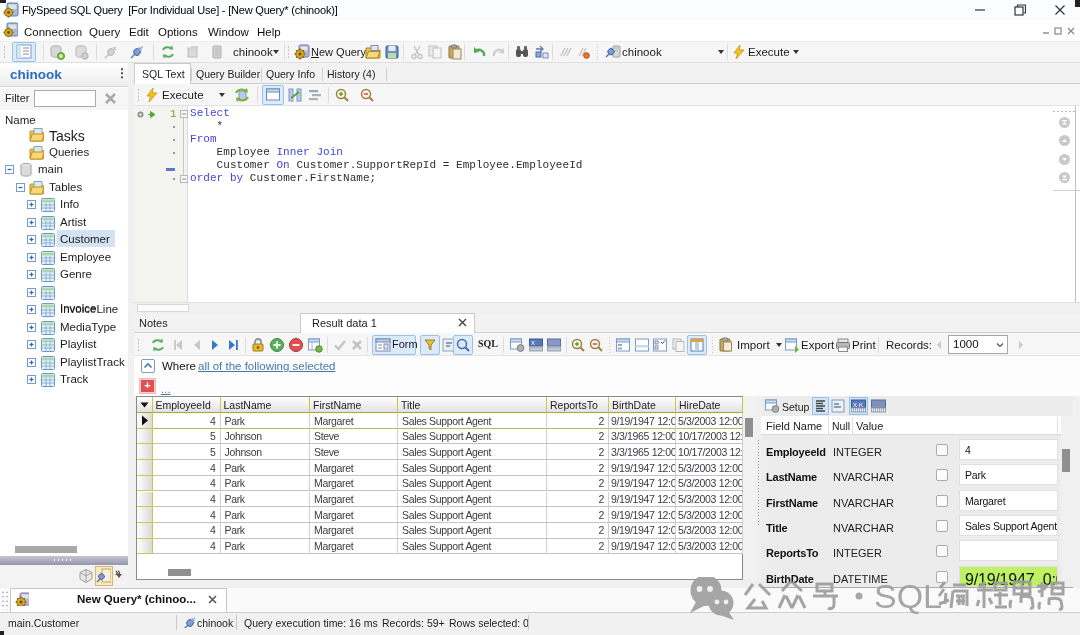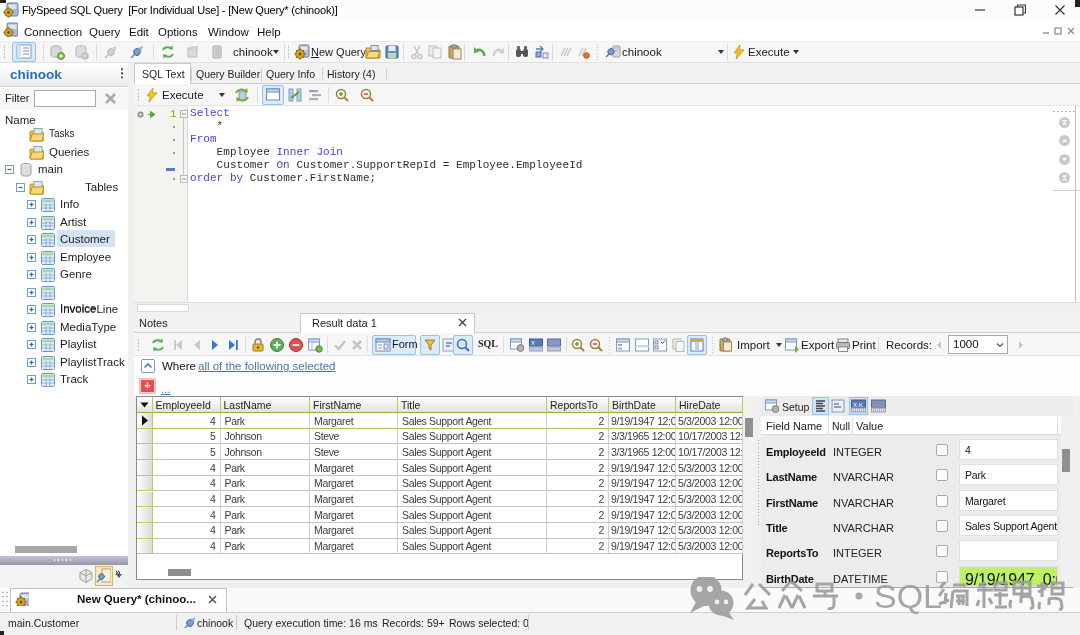--- a/index.html
+++ b/index.html
@@ -212,21 +212,21 @@
 <div class="abs" style="left:34px;top:90px;width:62px;height:17px;background:#fff;border:1px solid #ababab;"></div>
 <svg class="abs" style="left:104px;top:92px;" width="13" height="13" viewBox="0 0 13 13">
     <path d="M2 2 L11 11 M11 2 L2 11" stroke="#aaa" stroke-width="2.6"></path>
   </svg>
 <div class="abs" style="left:5px;top:114px;color:#222;font-size:11.5px;">Name</div>
 <svg class="abs" style="left:29px;top:127px;" width="15" height="15" viewBox="0 0 15 15">
     <path d="M1 5 a1 1 0 0 1 1-1 h4 l1.5 1.5 H14 a1 1 0 0 1 1 1 V13 a1 1 0 0 1-1 1 H2 a1 1 0 0 1-1-1z" fill="#f0c050" stroke="#c09020"></path>
     <rect x="5" y="1.5" width="8" height="6" fill="#dce8f4" stroke="#8aa"></rect>
     <path d="M1 14 L3.2 7 H15 L13 14z" fill="#f8d878" stroke="#c09020"></path>
   </svg>
-<div class="abs" style="left:49px;top:128px;font-size:10px;color:#1c1c1c;text-align:center;">Tasks</div>
+<div class="abs" style="left:49px;top:128px;font-size:14px;color:#1c1c1c;text-align:center;">Tasks</div>
 <svg class="abs" style="left:29px;top:144.5px;" width="15" height="15" viewBox="0 0 15 15">
     <path d="M1 5 a1 1 0 0 1 1-1 h4 l1.5 1.5 H14 a1 1 0 0 1 1 1 V13 a1 1 0 0 1-1 1 H2 a1 1 0 0 1-1-1z" fill="#f0c050" stroke="#c09020"></path>
     <rect x="5" y="1.5" width="8" height="6" fill="#dce8f4" stroke="#8aa"></rect>
     <path d="M1 14 L3.2 7 H15 L13 14z" fill="#f8d878" stroke="#c09020"></path>
   </svg>
 <div class="abs" style="left:49px;top:145.5px;font-size:11.5px;color:#1c1c1c;">Queries</div>
 <svg class="abs" style="left:5px;top:165.0px;" width="9" height="9" viewBox="0 0 9 9">
     <rect x="0.5" y="0.5" width="8" height="8" fill="#fff" stroke="#7a9ac8"></rect>
     <line x1="2.5" y1="4.5" x2="6.5" y2="4.5" stroke="#2a6bc4" stroke-width="1.3"></line>
   </svg>
@@ -237,21 +237,21 @@
 <div class="abs" style="left:38px;top:163.0px;font-size:11.5px;color:#1c1c1c;">main</div>
 <svg class="abs" style="left:16px;top:182.5px;" width="9" height="9" viewBox="0 0 9 9">
     <rect x="0.5" y="0.5" width="8" height="8" fill="#fff" stroke="#7a9ac8"></rect>
     <line x1="2.5" y1="4.5" x2="6.5" y2="4.5" stroke="#2a6bc4" stroke-width="1.3"></line>
   </svg>
 <svg class="abs" style="left:29px;top:179.5px;" width="15" height="15" viewBox="0 0 15 15">
     <path d="M1 5 a1 1 0 0 1 1-1 h4 l1.5 1.5 H14 a1 1 0 0 1 1 1 V13 a1 1 0 0 1-1 1 H2 a1 1 0 0 1-1-1z" fill="#f0c050" stroke="#c09020"></path>
     <rect x="5" y="1.5" width="8" height="6" fill="#dce8f4" stroke="#8aa"></rect>
     <path d="M1 14 L3.2 7 H15 L13 14z" fill="#f8d878" stroke="#c09020"></path>
   </svg>
-<div class="abs" style="left:49px;top:180.5px;font-size:11.5px;color:#1c1c1c;margin-left:36px;">Tables</div>
+<div class="abs" style="left:49px;top:180.5px;font-size:11.5px;color:#1c1c1c;">Tables</div>
 <svg class="abs" style="left:27px;top:200.0px;" width="9" height="9" viewBox="0 0 9 9">
     <rect x="0.5" y="0.5" width="8" height="8" fill="#fff" stroke="#7a9ac8"></rect>
     <line x1="2.5" y1="4.5" x2="6.5" y2="4.5" stroke="#2a6bc4" stroke-width="1.3"></line>
     <line x1="4.5" y1="2.5" x2="4.5" y2="6.5" stroke="#2a6bc4" stroke-width="1.3"></line>
   </svg>
 <svg class="abs" style="left:40px;top:197.0px;" width="15" height="15" viewBox="0 0 15 15">
     <rect x="1.5" y="1.5" width="13" height="13" rx="1" fill="#e8f0f8" stroke="#6a9ac8"></rect>
     <rect x="2.5" y="2.5" width="11" height="3" fill="#a8d8a8"></rect>
     <path d="M2 8 h12 M2 11 h12 M6 6 v8 M10 6 v8" stroke="#88b0d8" stroke-width="1"></path>
   </svg>

